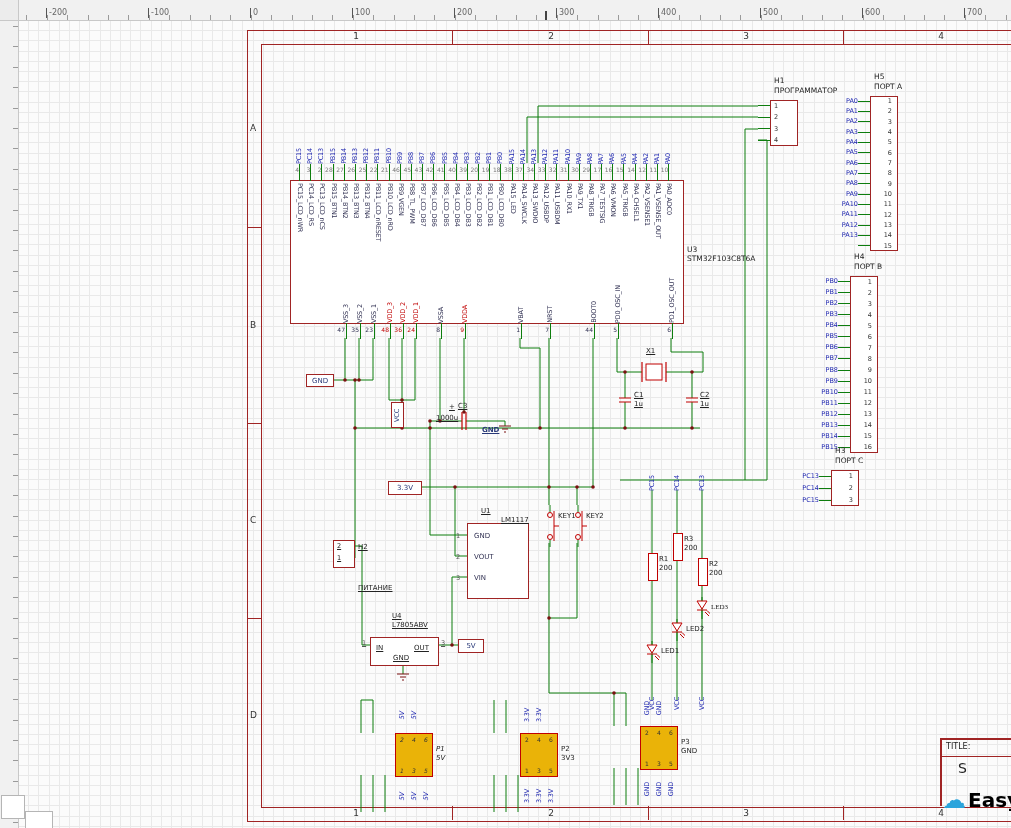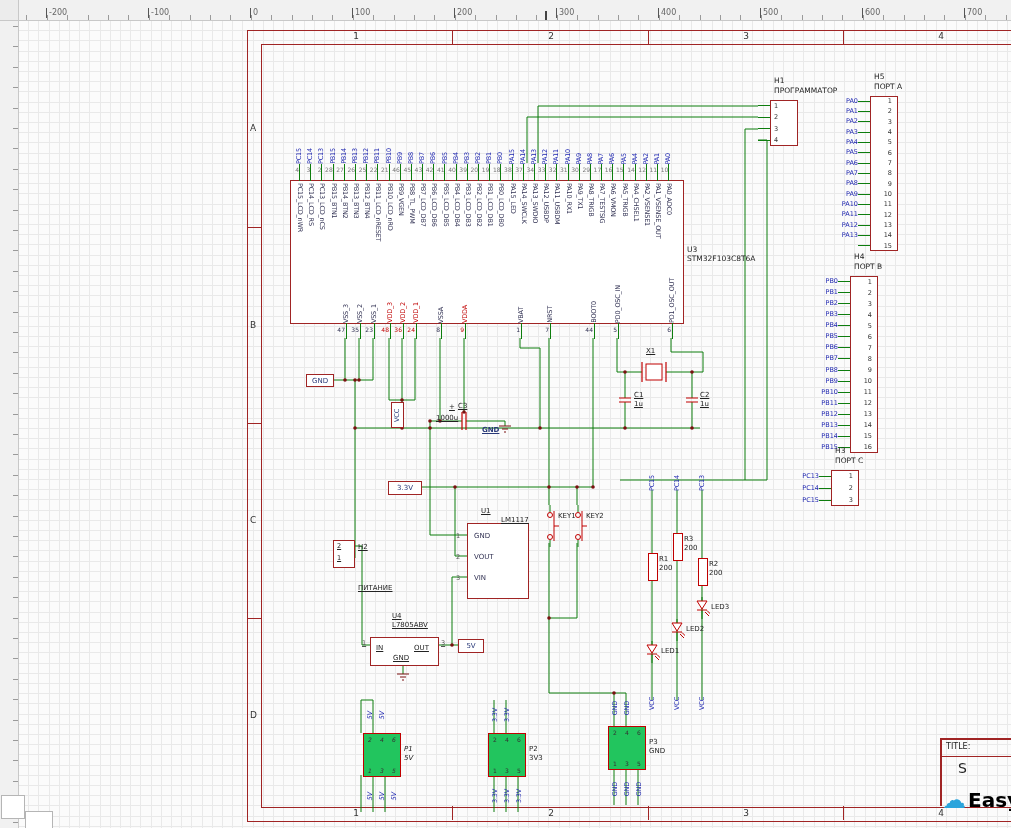--- a/index.html
+++ b/index.html
@@ -82,21 +82,21 @@
   .chain{position:absolute;top:463px;width:10px;z-index:3;}
   .cnet{position:absolute;top:0;left:-2px;width:14px;height:28px;display:flex;align-items:flex-end;justify-content:center;}
   .cvcc{position:absolute;top:234px;left:-2px;width:14px;height:26px;display:flex;align-items:flex-start;justify-content:center;}
   .resw{position:absolute;left:0;width:34px;height:30px;}
   .resbody{position:absolute;left:1px;top:0;width:8px;height:26px;border:1.2px solid #c00000;background:#fff;}
   .reslab1{position:absolute;left:12px;top:2px;font-size:7px;color:#222;}
   .reslab2{position:absolute;left:12px;top:11px;font-size:7px;color:#222;}
   .ledw{position:absolute;left:-3px;width:40px;height:24px;}
   .ledlab{position:absolute;left:17px;top:6px;font-size:7px;color:#222;}
   
-  .plug{position:absolute;width:36px;height:42px;border:1.2px solid #c00000;background:#22c55e;z-index:3;}
+  .plug{position:absolute;width:36px;height:42px;border:1.2px solid #c00000;background:#eab308;z-index:3;margin-left:32px;}
   .pnrow{position:absolute;left:0;width:100%;display:flex;justify-content:space-around;font-size:6px;color:#333;}
   .pn-top{top:2px;}.pn-bot{bottom:2px;}
   .pref1{position:absolute;left:40px;top:11px;font-size:7px;color:#222;white-space:nowrap;}
   .pref2{position:absolute;left:40px;top:20px;font-size:7px;color:#222;white-space:nowrap;}
   .plugtop{position:absolute;top:-36px;left:0;display:flex;height:34px;}
   .plugbot{position:absolute;top:44px;left:0;display:flex;height:36px;}
   .pcell{width:12px;display:flex;align-items:center;justify-content:center;}
   
   .tline{position:absolute;background:#a02424;z-index:3;}
   .tb-label{position:absolute;left:946px;top:742px;font-size:8px;color:#222;z-index:4;}
@@ -1081,21 +1081,21 @@
 
       <div class="chain" style="left: 697px;">
         <div class="cnet">
           <span class="vt blue">PC13</span>
         </div>
         <div class="resw" style="top: 95px;">
           <div class="resbody"></div>
           <span class="reslab1">R2</span>
           <span class="reslab2">200</span>
         </div>
-        <div class="ledw" style="top: 134px;">
+        <div class="ledw" style="top: 134px; font-family: Liberation Serif, serif;">
           <svg width="16" height="22" viewBox="0 0 16 22">
             <path d="M8,0 V4 M8,13 V22" stroke="#0d7d0d" fill="none"></path>
             <polygon points="3,4 13,4 8,12" fill="#fff" stroke="#c00000"></polygon>
             <path d="M3,13 H13 M11,15 L15,19 M13,13.5 L17,17.5" stroke="#c00000" fill="none"></path>
           </svg>
           <span class="ledlab">LED3</span>
         </div>
         <div class="cvcc">
           <span class="vt blue">VCC</span>
         </div>

